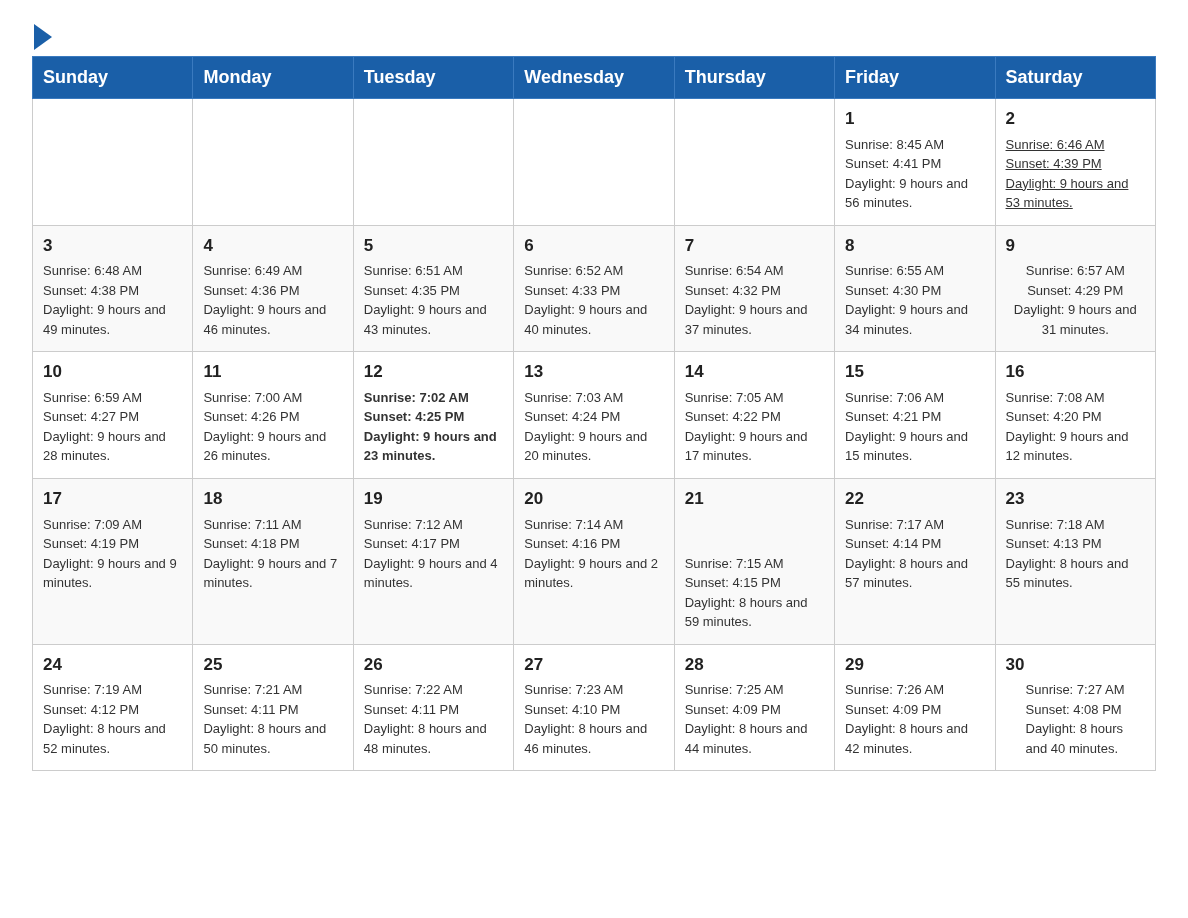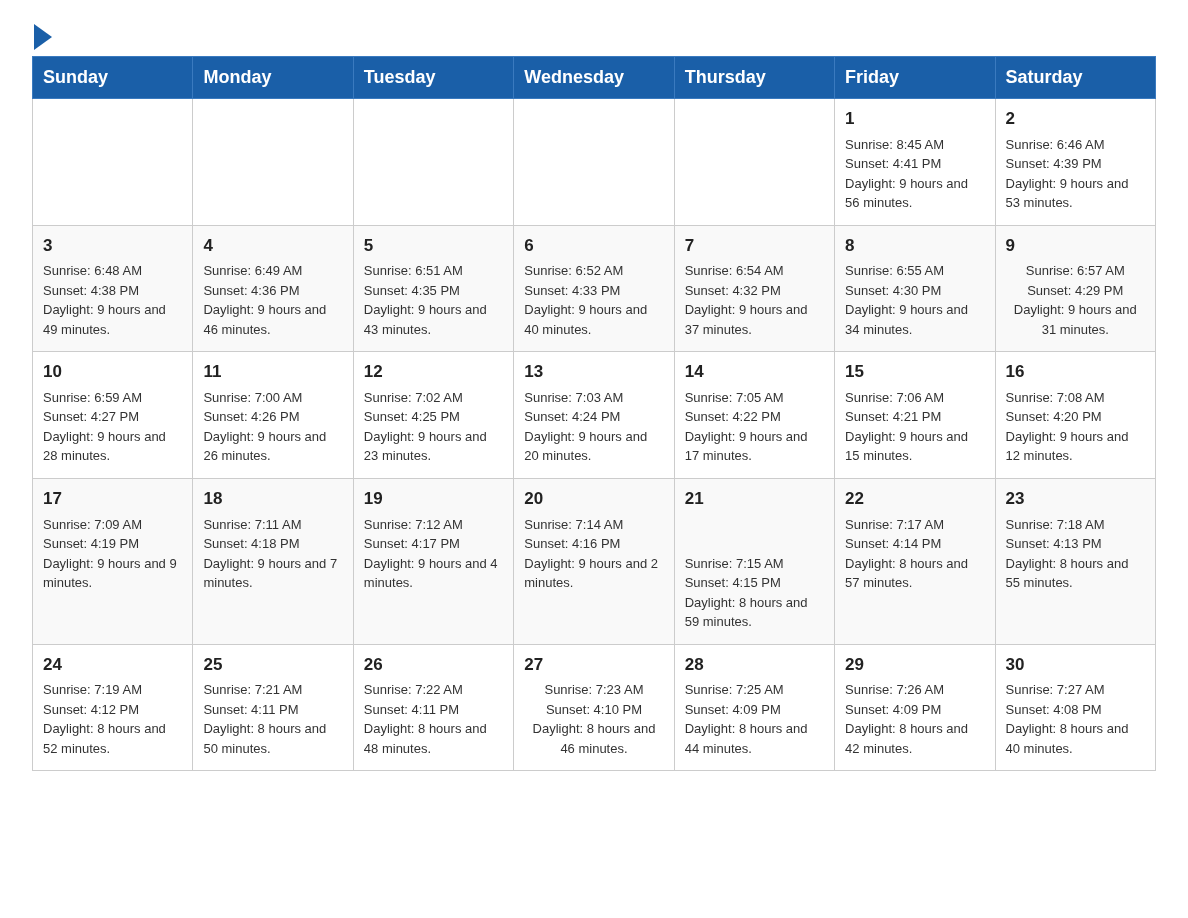--- a/index.html
+++ b/index.html
@@ -147,21 +147,21 @@
         <td class="empty-cell"></td>
         <td class="empty-cell"></td>
         <td>
           <span class="day-number">1</span>
           <div class="day-info" style="white-space: pre-line;">Sunrise: 8:45 AM
 Sunset: 4:41 PM
 Daylight: 9 hours and 56 minutes.</div>
         </td>
         <td>
           <span class="day-number">2</span>
-          <div class="day-info" style="white-space: pre-line;">Sunrise: 6:46 AM
+          <div class="day-info" style="white-space: pre-line; text-decoration: underline;">Sunrise: 6:46 AM
 Sunset: 4:39 PM
 Daylight: 9 hours and 53 minutes.</div>
         </td>
       </tr>
       <tr>
         <td>
           <span class="day-number">3</span>
           <div class="day-info" style="white-space: pre-line;">Sunrise: 6:48 AM
 Sunset: 4:38 PM
 Daylight: 9 hours and 49 minutes.</div>
@@ -211,21 +211,21 @@
 Daylight: 9 hours and 28 minutes.</div>
         </td>
         <td>
           <span class="day-number">11</span>
           <div class="day-info" style="white-space: pre-line;">Sunrise: 7:00 AM
 Sunset: 4:26 PM
 Daylight: 9 hours and 26 minutes.</div>
         </td>
         <td>
           <span class="day-number">12</span>
-          <div class="day-info" style="white-space: pre-line;">Sunrise: 7:02 AM
+          <div class="day-info" style="white-space: pre-line; font-weight: bold;">Sunrise: 7:02 AM
 Sunset: 4:25 PM
 Daylight: 9 hours and 23 minutes.</div>
         </td>
         <td>
           <span class="day-number">13</span>
           <div class="day-info" style="white-space: pre-line;">Sunrise: 7:03 AM
 Sunset: 4:24 PM
 Daylight: 9 hours and 20 minutes.</div>
         </td>
         <td>
@@ -305,37 +305,37 @@
 Daylight: 8 hours and 50 minutes.</div>
         </td>
         <td>
           <span class="day-number">26</span>
           <div class="day-info" style="white-space: pre-line;">Sunrise: 7:22 AM
 Sunset: 4:11 PM
 Daylight: 8 hours and 48 minutes.</div>
         </td>
         <td>
           <span class="day-number">27</span>
-          <div class="day-info" style="white-space: pre-line; text-align: center;">Sunrise: 7:23 AM
+          <div class="day-info" style="white-space: pre-line;">Sunrise: 7:23 AM
 Sunset: 4:10 PM
 Daylight: 8 hours and 46 minutes.</div>
         </td>
         <td>
           <span class="day-number">28</span>
           <div class="day-info" style="white-space: pre-line;">Sunrise: 7:25 AM
 Sunset: 4:09 PM
 Daylight: 8 hours and 44 minutes.</div>
         </td>
         <td>
           <span class="day-number">29</span>
           <div class="day-info" style="white-space: pre-line;">Sunrise: 7:26 AM
 Sunset: 4:09 PM
 Daylight: 8 hours and 42 minutes.</div>
         </td>
         <td>
           <span class="day-number">30</span>
-          <div class="day-info" style="white-space: pre-line;">Sunrise: 7:27 AM
+          <div class="day-info" style="white-space: pre-line; margin-left: 20px;">Sunrise: 7:27 AM
 Sunset: 4:08 PM
 Daylight: 8 hours and 40 minutes.</div>
         </td>
       </tr>
     </tbody>
 </table>
 
 </body></html>

